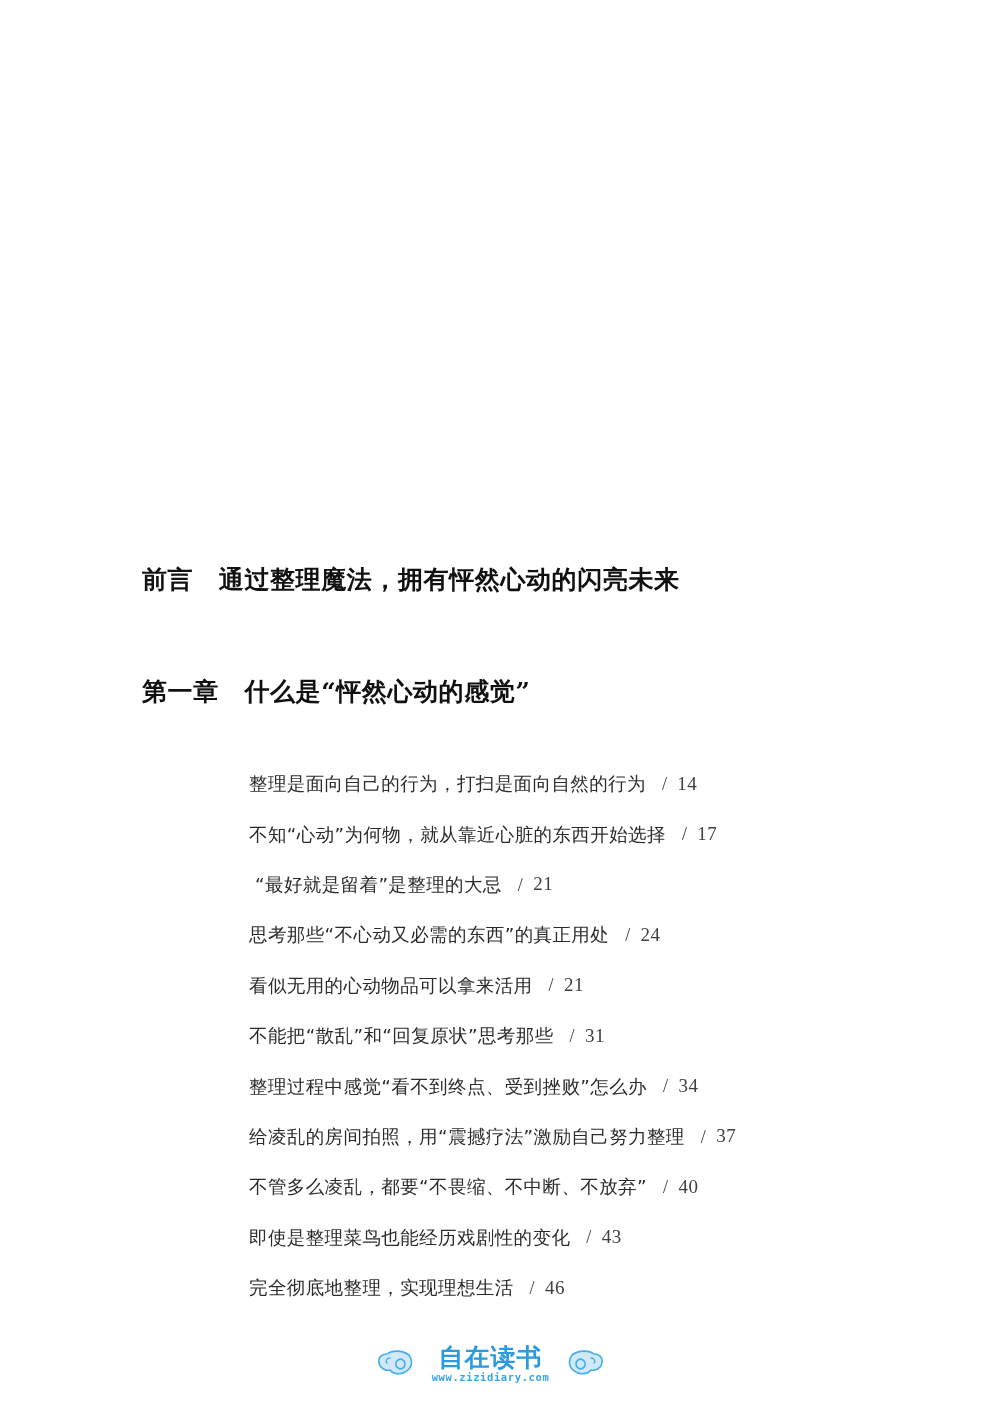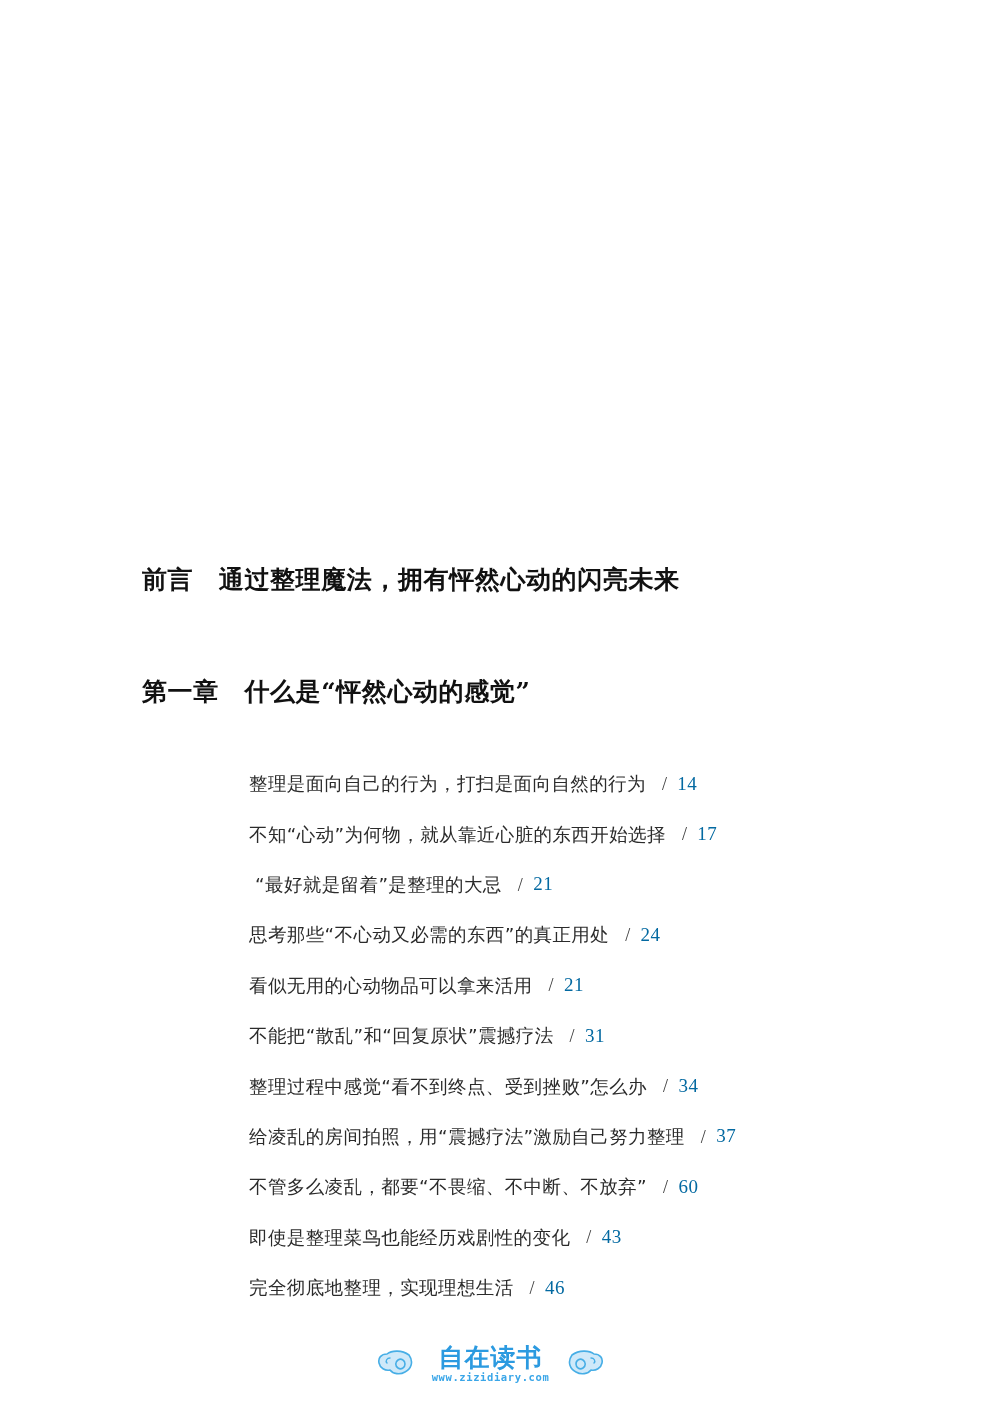--- a/index.html
+++ b/index.html
@@ -77,21 +77,21 @@
     display: inline-block;
     padding: 0 10px 0 16px;
     color: #3a3a3a;
     font-family: "Liberation Serif", "DejaVu Serif", serif;
     font-size: 18px;
   }
   .entry-page {
     display: inline-block;
     font-family: "Liberation Serif", "DejaVu Serif", serif;
     font-size: 19px;
-    color: #0369a1;
+    color: #404040;
     letter-spacing: 0.5px;
   }
 
   
   .footer-logo {
     position: absolute;
     left: 0;
     right: 0;
     top: 1345px;
     display: flex;
@@ -139,24 +139,24 @@
   <div class="heading heading-preface">前言　通过整理魔法，拥有怦然心动的闪亮未来</div>
 
   <div class="heading heading-chapter">第一章　什么是“怦然心动的感觉”</div>
 
   <div class="toc-list">
       <div class="toc-entry"><span class="entry-text">整理是面向自己的行为，打扫是面向自然的行为</span><span class="entry-sep">/</span><span class="entry-page">14</span></div>
       <div class="toc-entry"><span class="entry-text">不知“心动”为何物，就从靠近心脏的东西开始选择</span><span class="entry-sep">/</span><span class="entry-page">17</span></div>
       <div class="toc-entry quoted"><span class="entry-text">“最好就是留着”是整理的大忌</span><span class="entry-sep">/</span><span class="entry-page">21</span></div>
       <div class="toc-entry"><span class="entry-text">思考那些“不心动又必需的东西”的真正用处</span><span class="entry-sep">/</span><span class="entry-page">24</span></div>
       <div class="toc-entry"><span class="entry-text">看似无用的心动物品可以拿来活用</span><span class="entry-sep">/</span><span class="entry-page">21</span></div>
-      <div class="toc-entry"><span class="entry-text">不能把“散乱”和“回复原状”震撼疗法</span><span class="entry-sep">/</span><span class="entry-page">31</span></div>
+      <div class="toc-entry"><span class="entry-text">不能把“散乱”和“回复原状”思考那些</span><span class="entry-sep">/</span><span class="entry-page">31</span></div>
       <div class="toc-entry"><span class="entry-text">整理过程中感觉“看不到终点、受到挫败”怎么办</span><span class="entry-sep">/</span><span class="entry-page">34</span></div>
       <div class="toc-entry"><span class="entry-text">给凌乱的房间拍照，用“震撼疗法”激励自己努力整理</span><span class="entry-sep">/</span><span class="entry-page">37</span></div>
-      <div class="toc-entry"><span class="entry-text">不管多么凌乱，都要“不畏缩、不中断、不放弃”</span><span class="entry-sep">/</span><span class="entry-page">60</span></div>
+      <div class="toc-entry"><span class="entry-text">不管多么凌乱，都要“不畏缩、不中断、不放弃”</span><span class="entry-sep">/</span><span class="entry-page">40</span></div>
       <div class="toc-entry"><span class="entry-text">即使是整理菜鸟也能经历戏剧性的变化</span><span class="entry-sep">/</span><span class="entry-page">43</span></div>
       <div class="toc-entry"><span class="entry-text">完全彻底地整理，实现理想生活</span><span class="entry-sep">/</span><span class="entry-page">46</span></div>
     </div>
 
   <div class="footer-logo">
     <svg class="cloud-left" viewBox="0 0 40 30">
       <path d="M31 6 C24 1 14 1 9 5 C3 5 0 9 1 14 C2 19 7 22 12 21 C15 25 22 26 27 23 C33 20 36 13 31 6 Z" fill="#cfe9f9" stroke="#47aee6" stroke-width="1.6" stroke-linejoin="round"></path>
       <path d="M27 15 C27 11 23 9 20 11 C17 13 17 17 20 19 C23 21 27 19 27 15 Z" fill="none" stroke="#47aee6" stroke-width="1.6"></path>
       <path d="M12 9 C9 9 7 12 9 14" fill="none" stroke="#47aee6" stroke-width="1.4" stroke-linecap="round"></path>
     </svg>

